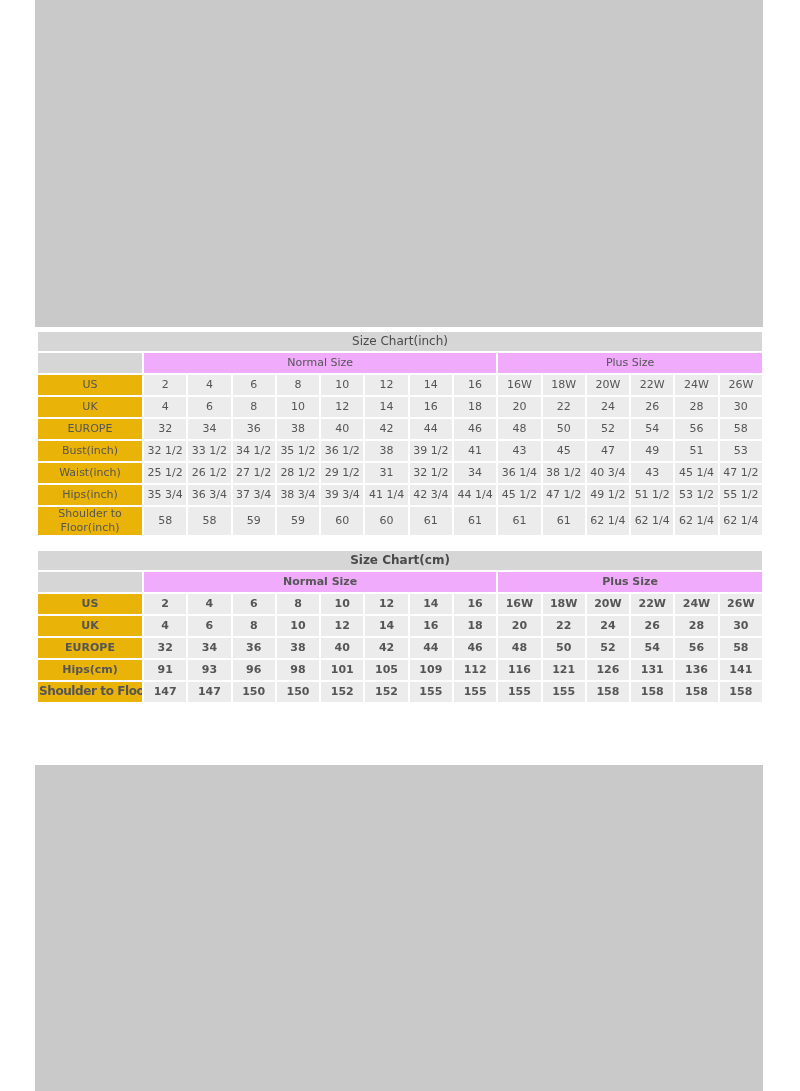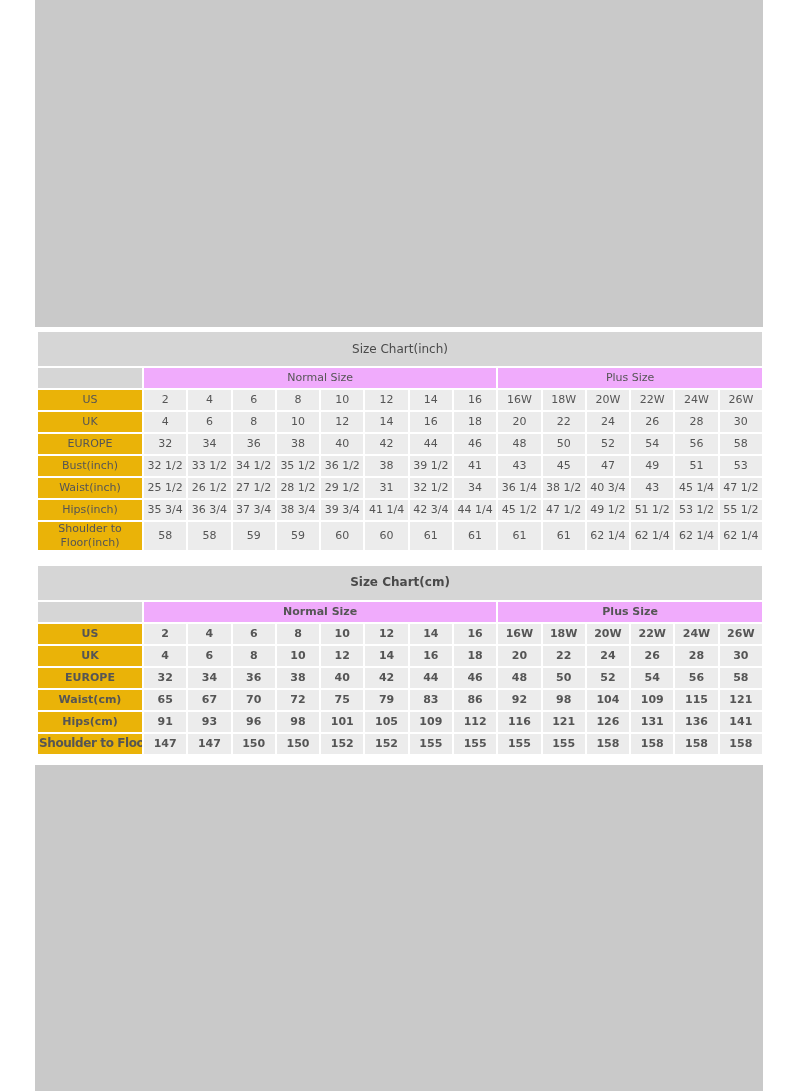--- a/index.html
+++ b/index.html
@@ -39,21 +39,21 @@
   .size-table td {
     padding: 0 1px;
     height: 20px;
     text-align: center;
     vertical-align: middle;
     font-size: 11px;
     color: #555555;
     overflow: hidden;
     line-height: 1.25;
   }
-  .size-table td.title  { background: #d6d6d6; font-size: 12px; height: 34px; color: #4a4a4a; }
+  .size-table td.title  { background: #d6d6d6; font-size: 12px; height: 19px; color: #4a4a4a; }
   .size-table td.corner { background: #d6d6d6; }
   .size-table td.group  { background: #f0abfc; height: 19px; }
   .size-table td.rlabel { background: #eab308; }
   .size-table td.val    { background: #ececec; }
   .size-table td.rlabel.tight { white-space: nowrap; font-size: 12px; letter-spacing: -0.4px; }
 </style>
 </head>
 <body>
 
 <div class="page">
@@ -279,37 +279,20 @@
             <td class="val" colspan="1">44</td>
             <td class="val" colspan="1">46</td>
             <td class="val" colspan="1">48</td>
             <td class="val" colspan="1">50</td>
             <td class="val" colspan="1">52</td>
             <td class="val" colspan="1">54</td>
             <td class="val" colspan="1">56</td>
             <td class="val" colspan="1">58</td>
           </tr>
           <tr>
-            <td class="rlabel" colspan="1">Waist(cm)</td>
-            <td class="val" colspan="1">65</td>
-            <td class="val" colspan="1">67</td>
-            <td class="val" colspan="1">70</td>
-            <td class="val" colspan="1">72</td>
-            <td class="val" colspan="1">75</td>
-            <td class="val" colspan="1">79</td>
-            <td class="val" colspan="1">83</td>
-            <td class="val" colspan="1">86</td>
-            <td class="val" colspan="1">92</td>
-            <td class="val" colspan="1">98</td>
-            <td class="val" colspan="1">104</td>
-            <td class="val" colspan="1">109</td>
-            <td class="val" colspan="1">115</td>
-            <td class="val" colspan="1">121</td>
-          </tr>
-          <tr>
             <td class="rlabel" colspan="1">Hips(cm)</td>
             <td class="val" colspan="1">91</td>
             <td class="val" colspan="1">93</td>
             <td class="val" colspan="1">96</td>
             <td class="val" colspan="1">98</td>
             <td class="val" colspan="1">101</td>
             <td class="val" colspan="1">105</td>
             <td class="val" colspan="1">109</td>
             <td class="val" colspan="1">112</td>
             <td class="val" colspan="1">116</td>

